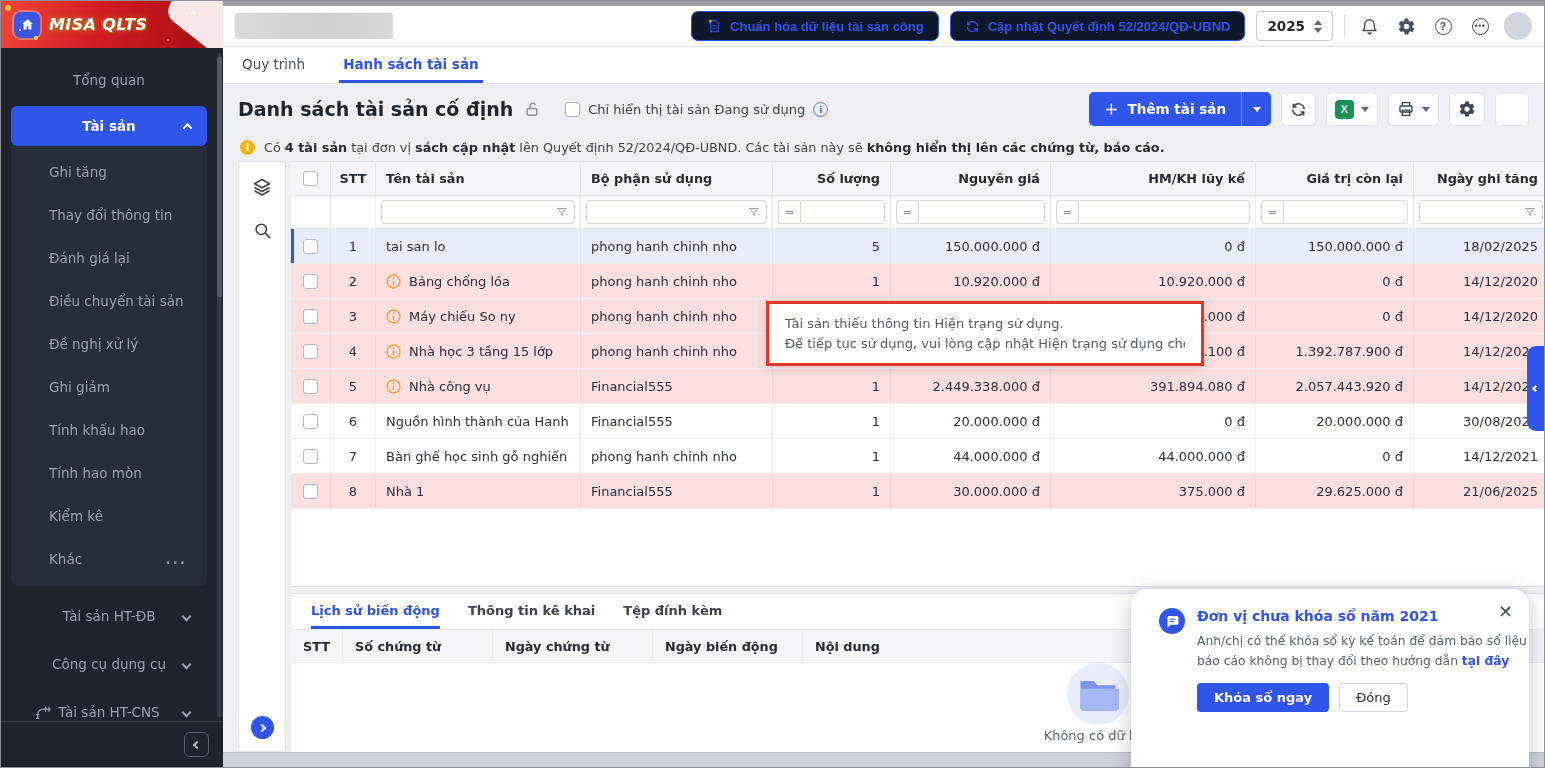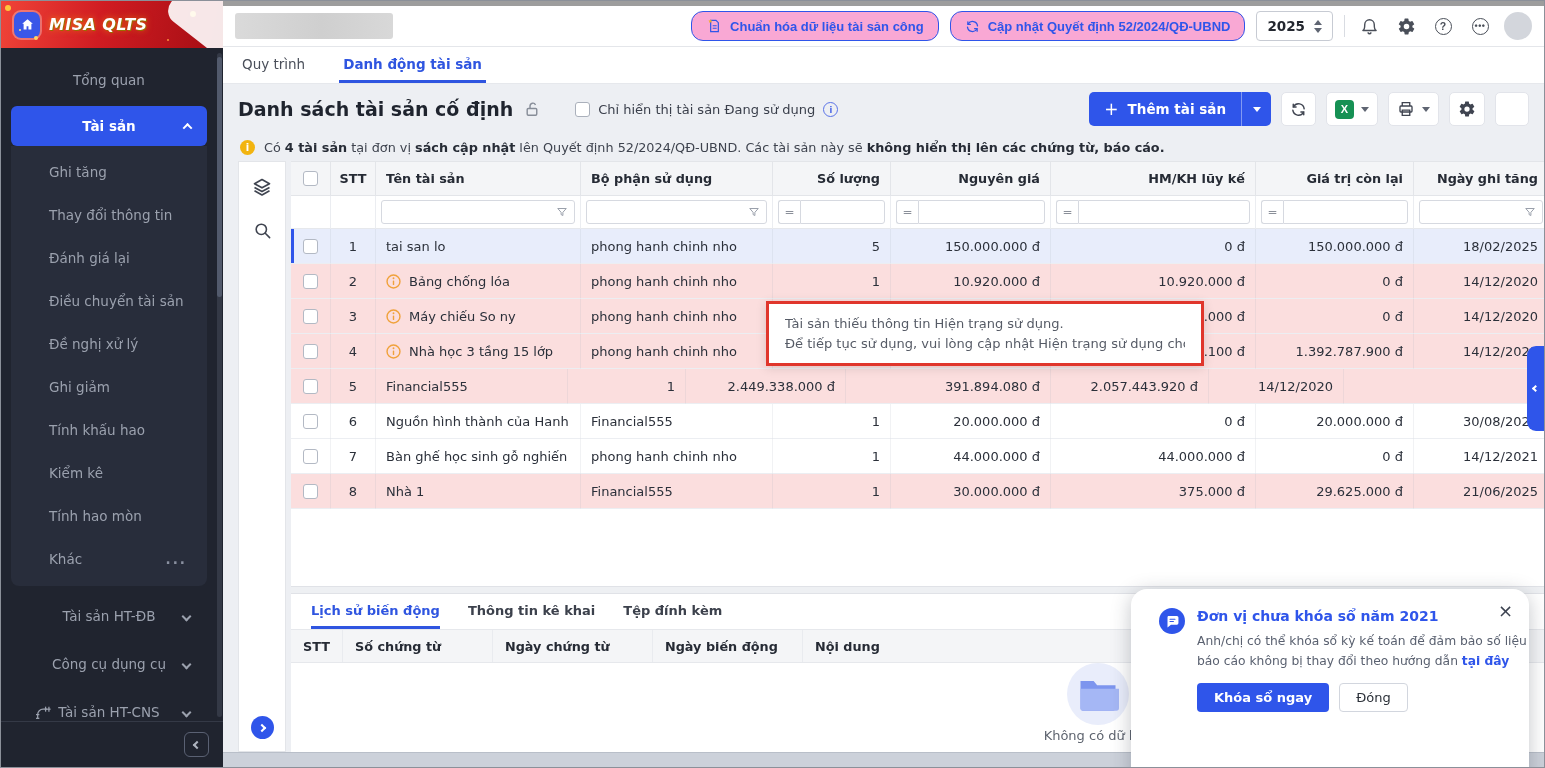--- a/index.html
+++ b/index.html
@@ -34,38 +34,38 @@
   .sidebar-bottom{position:absolute;left:0;right:0;bottom:0;height:46px;border-top:1px solid #343946;display:flex;align-items:center;justify-content:flex-end;padding:0 14px}
   .collapse-btn{width:25px;height:25px;border:1px solid #5a6173;border-radius:6px;background:transparent;color:#aeb4bf;display:flex;align-items:center;justify-content:center;cursor:pointer}
   .collapse-btn .chev{width:6px;height:6px}
 
   
   .content{position:absolute;left:222px;top:0;right:0;bottom:0}
   .topstrip{height:5px;background:#9d9d9d}
   .appbar{height:41px;background:#fff;border-bottom:1px solid #e4e6ea;display:flex;align-items:center;padding:0 12px;gap:12px}
   .redacted{width:158px;height:26px;border-radius:3px;background:linear-gradient(90deg,#dadada,#cfcfcf 55%,#d8d8d8)}
   .appbar-right{margin-left:auto;display:flex;align-items:center;gap:11px}
-  .outline-btn{height:30px;display:flex;align-items:center;gap:8px;padding:0 14px;background:#f9a8d4;border:1px solid #2f55ea;border-radius:12px;color:#2f55ea;font-size:13px;font-weight:bold;cursor:pointer;white-space:nowrap}
+  .outline-btn{height:30px;display:flex;align-items:center;gap:8px;padding:0 14px;background:#0f172a;border:1px solid #2f55ea;border-radius:7px;color:#2f55ea;font-size:13px;font-weight:bold;cursor:pointer;white-space:nowrap}
   .yearbox{height:30px;border:1px solid #c7cbd3;border-radius:4px;background:#fff;display:flex;align-items:center;gap:9px;padding:0 10px;font-weight:bold;font-size:13.5px;color:#23272f;cursor:pointer}
   .spinner{display:flex;flex-direction:column;gap:3px}
   .tri-up{width:0;height:0;border-left:4px solid transparent;border-right:4px solid transparent;border-bottom:5px solid #5f6572}
   .tri-down{width:0;height:0;border-left:4px solid transparent;border-right:4px solid transparent;border-top:5px solid #5f6572}
   .vdiv{width:1px;height:22px;background:#d9dce2}
   .ghost-ic{width:26px;height:26px;display:flex;align-items:center;justify-content:center;background:none;border:none;color:#4a4f59;cursor:pointer}
   .ring{width:17px;height:17px;border:1.6px solid #4a4f59;border-radius:50%;display:flex;align-items:center;justify-content:center;font-size:10.5px;font-weight:bold;color:#4a4f59}
   .avatar{width:28px;height:28px;border-radius:50%;background:#d3d6dc;cursor:pointer}
 
   .tabbar{height:37px;background:#fff;border-bottom:1px solid #e6e8ec;display:flex;gap:30px;padding:0 15px}
   .tab{display:flex;align-items:center;font-size:13.5px;color:#4a4f5a;border-bottom:3px solid transparent;padding:0 4px;cursor:pointer}
   .tab.active{color:#2f55e0;font-weight:bold;border-bottom-color:#2f55e0}
 
   .titlebar{height:50px;display:flex;align-items:center;padding:0 15px;gap:8px}
   .page-title{font-size:19px;color:#1f242e;font-weight:bold}
   .lock{display:flex;margin-left:3px}
-  .chk{display:flex;align-items:flex-end;gap:8px;margin-left:26px;font-size:13px;color:#3a3f4b;cursor:pointer}
+  .chk{display:flex;align-items:flex-end;gap:8px;margin-left:16px;font-size:13px;color:#3a3f4b;cursor:pointer}
   .chk .box{width:15px;height:15px;border:1.5px solid #aab0bb;border-radius:3px;background:#fff;flex:0 0 auto}
   .info-ring{width:15px;height:15px;border:1.4px solid #5b73e8;color:#5b73e8;border-radius:50%;font-size:9.5px;font-weight:bold;display:flex;align-items:center;justify-content:center;font-style:normal}
   .title-actions{margin-left:auto;display:flex;align-items:center;gap:10px}
   .add-btn{height:34px;display:flex;background:#2f55ea;border-radius:5px;color:#fff;cursor:pointer;overflow:hidden}
   .add-main{display:flex;align-items:center;gap:9px;padding:0 15px;font-size:13.5px;font-weight:bold}
   .add-plus{font-size:17px;font-weight:normal}
   .add-caret{width:30px;display:flex;align-items:center;justify-content:center;border-left:1px solid rgba(255,255,255,.4)}
   .caret{width:0;height:0;border-left:4.5px solid transparent;border-right:4.5px solid transparent;border-top:5.5px solid currentColor}
   .tool-btn{height:34px;min-width:34px;background:#fff;border:1px solid #e2e4ea;border-radius:5px;display:flex;align-items:center;justify-content:center;gap:7px;padding:0 8px;color:#3f4450;cursor:pointer}
   .tool-btn.blank{width:30px}
@@ -171,24 +171,24 @@
           <div class="sub-item">
             <span>Đề nghị xử lý</span>
           </div>
           <div class="sub-item">
             <span>Ghi giảm</span>
           </div>
           <div class="sub-item">
             <span>Tính khấu hao</span>
           </div>
           <div class="sub-item">
+            <span>Tính hao mòn</span>
+          </div>
+          <div class="sub-item">
             <span>Kiểm kê</span>
-          </div>
-          <div class="sub-item">
-            <span>Tính hao mòn</span>
           </div>
           <div class="sub-item">
             <span>Khác</span>
             <span class="dots">...</span>
           </div>
         </div>
       <div id="groups">
           <div class="group-item">
             <span>Tài sản HT-ĐB</span>
             <i class="chev down"></i>
@@ -273,21 +273,21 @@
         </button>
         <button class="ghost-ic">
           <span class="ring" style="font-size:9px;letter-spacing:.5px">•••</span>
         </button>
         <div class="avatar"></div>
       </div>
     </header>
 
     <div class="tabbar">
       <div class="tab">Quy trình</div>
-      <div class="tab active">Danh động tài sản</div>
+      <div class="tab active">Hanh sách tài sản</div>
     </div>
 
     <div class="titlebar">
       <h1 class="page-title">Danh sách tài sản cố định</h1>
       <span class="lock">
         <svg width="17" height="17" viewBox="0 0 24 24" fill="none" stroke="#878d98" stroke-width="2">
             <rect x="4.5" y="10.5" width="13.5" height="9.5" rx="1.6"></rect>
             <path d="M8.5 10.5V7a4 4 0 0 1 7.7-1.5"></path>
           </svg>
       </span>
@@ -500,20 +500,28 @@
             <div class="g-cell al-r" style="flex-basis: 160px;"></div>
             <div class="g-cell al-r" style="flex-basis: 205px;">9.100 đ</div>
             <div class="g-cell al-r" style="flex-basis: 158px;">1.392.787.900 đ</div>
             <div class="g-cell al-r" style="flex-basis: 135px;">14/12/2021</div>
           </div>
           <div class="g-row data warning">
             <div class="g-cell al-c" style="flex-basis: 40px;">
               <span class="cbx"></span>
             </div>
             <div class="g-cell al-c" style="flex-basis: 45px;">5</div>
+            <div class="g-cell" style="flex-basis: 205px;">
+              <svg class="warn-ic" width="15" height="15" viewBox="0 0 16 16">
+                <circle cx="8" cy="8" r="6.9" fill="none" stroke="#f0a23c" stroke-width="1.5"></circle>
+                <rect x="7.25" y="6.8" width="1.5" height="5" rx="0.7" fill="#f0a23c"></rect>
+                <circle cx="8" cy="4.5" r="1" fill="#f0a23c"></circle>
+              </svg>
+              <span>Nhà công vụ</span>
+            </div>
             <div class="g-cell" style="flex-basis: 192px;">Financial555</div>
             <div class="g-cell al-r" style="flex-basis: 118px;">1</div>
             <div class="g-cell al-r" style="flex-basis: 160px;">2.449.338.000 đ</div>
             <div class="g-cell al-r" style="flex-basis: 205px;">391.894.080 đ</div>
             <div class="g-cell al-r" style="flex-basis: 158px;">2.057.443.920 đ</div>
             <div class="g-cell al-r" style="flex-basis: 135px;">14/12/2020</div>
           </div>
           <div class="g-row data ">
             <div class="g-cell al-c" style="flex-basis: 40px;">
               <span class="cbx"></span>

